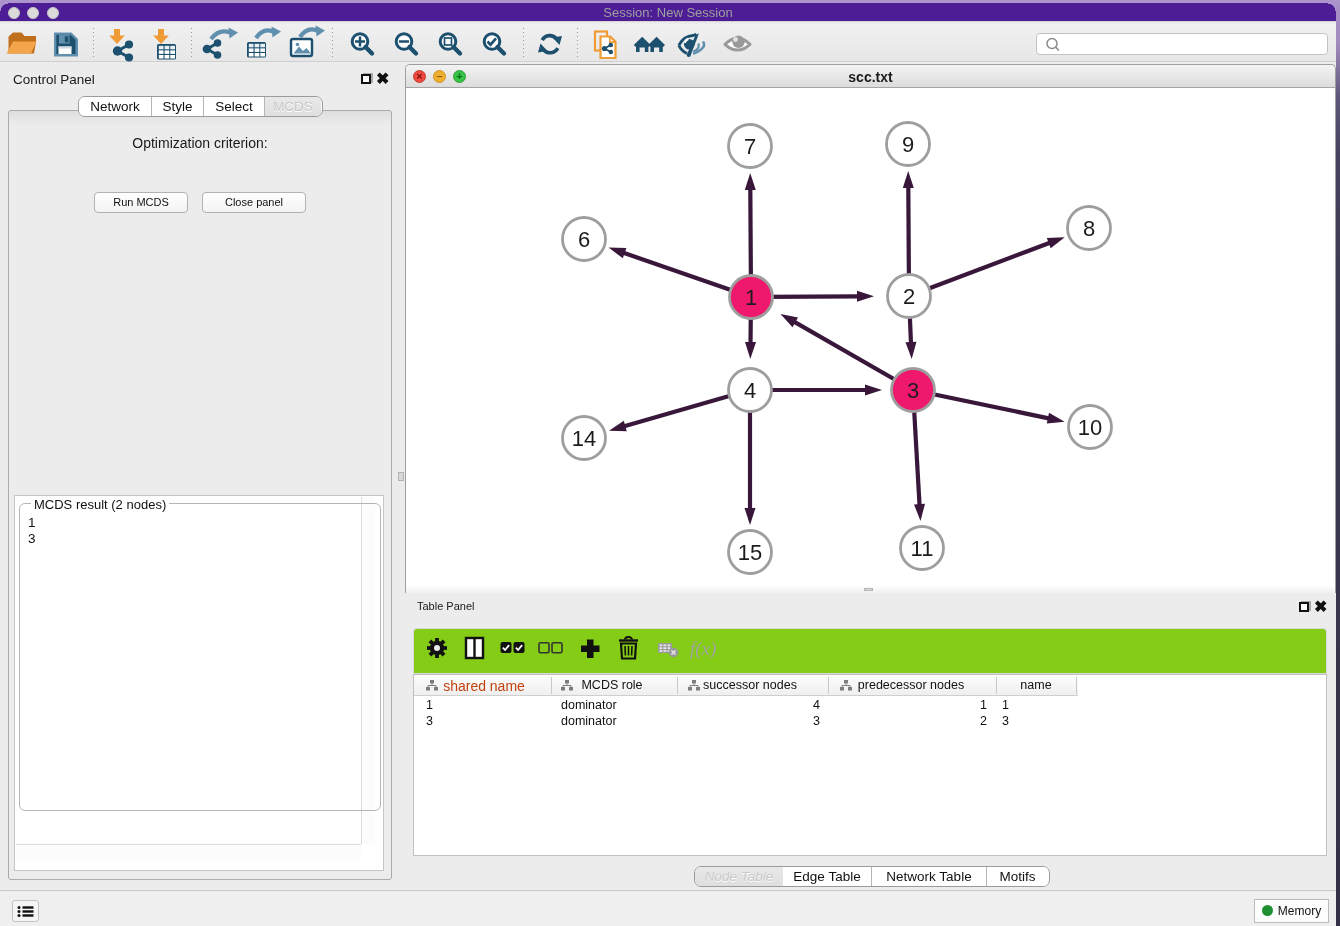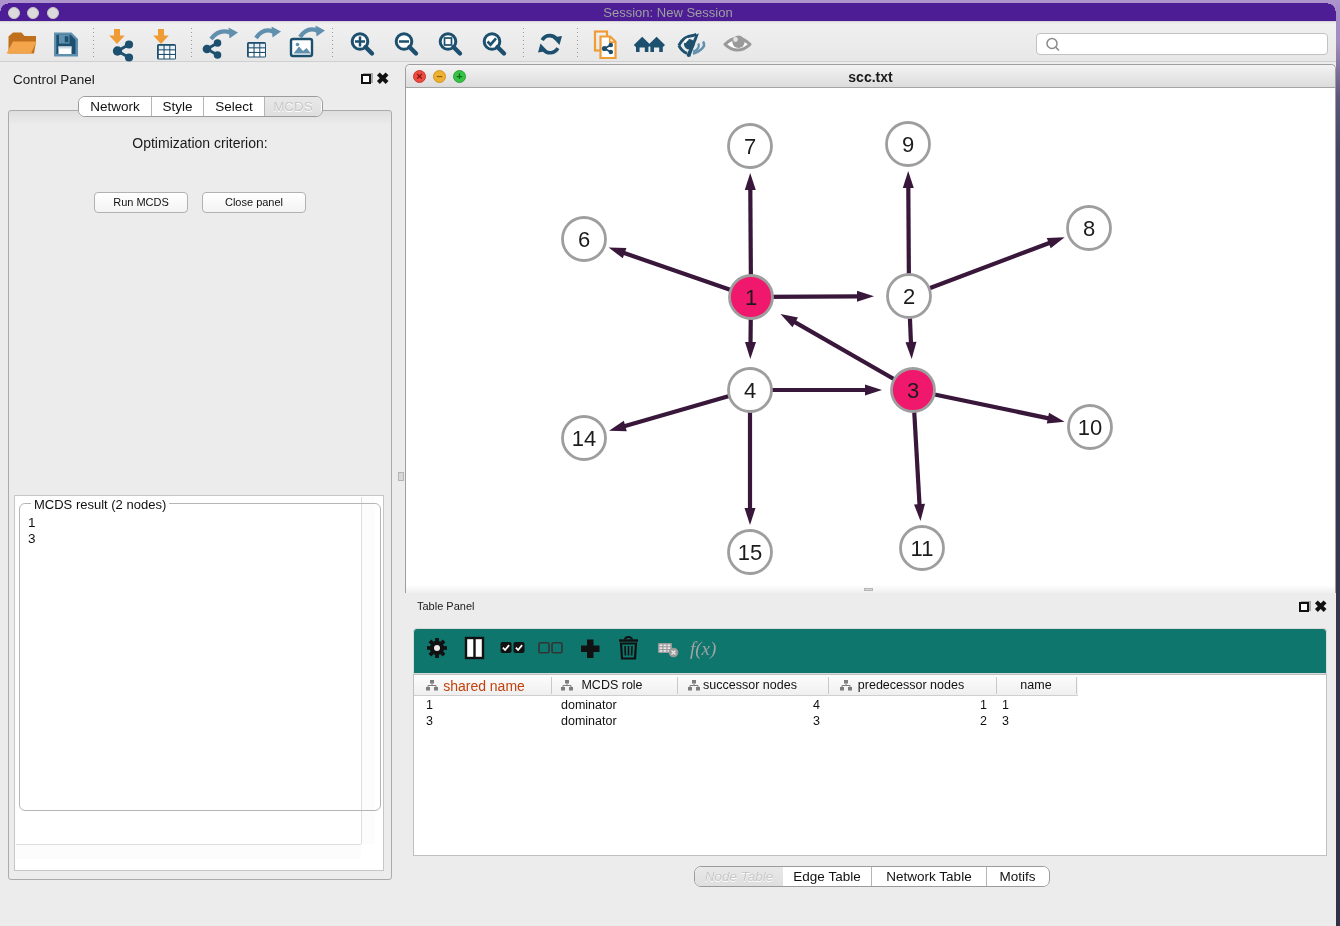--- a/index.html
+++ b/index.html
@@ -43,21 +43,21 @@
 #nw-title{width:100%;top:3.5px;text-align:center;font-size:14px;font-weight:bold;color:#1a1a1a;}
 .mac{width:13px;height:13px;box-sizing:border-box;border-radius:50%;top:5px;text-align:center;line-height:10px;font-size:11px;font-weight:bold;}
 #graph{left:0;top:23px;}
 
 #h-left{left:398px;top:472px;width:6px;height:9px;background:#d8d8d8;border:1px solid #b5b5b5;}
 #h-bot{left:864px;top:588px;width:9px;height:3px;background:#d8d8d8;border:1px solid #b5b5b5;}
 
 #tp-title{left:417px;top:599.5px;font-size:11px;color:#1a1a1a;}
 #tp-float{left:1299px;top:602px;width:10px;height:10px;border:2px solid #111;box-shadow:2px -1px 0 #aaa;background:#fff;}
 #tp-close{left:1314px;top:597px;font-size:16px;font-weight:bold;color:#111;}
-#tp-tool{left:413px;top:628px;width:914px;height:46px;background:#0f766e;border:1px solid #d9d9d9;border-radius:4px 4px 0 0;}
+#tp-tool{left:413px;top:628px;width:914px;height:46px;background:#84cc16;border:1px solid #d9d9d9;border-radius:4px 4px 0 0;}
 #tbl{left:413px;top:674px;width:914px;height:182px;background:#fff;border:1px solid #c0c0c0;}
 #tbl-head{left:0;top:0;width:664px;height:21px;background:linear-gradient(#fdfdfd,#efefef);border-bottom:1px solid #cfcfcf;}
 .cell{font-size:12.5px;color:#111;}
 
 #bot-tabs{left:694px;top:866px;width:356px;}
 #bot-tabs .tab{line-height:19px;}
 #statusbar{left:0;top:890px;width:1336px;height:36px;background:#efefef;border-top:1px solid #c9c9c9;}
 #sb-list{left:12px;top:9px;width:27px;height:22px;background:#f5f5f5;border:1px solid #c2c2c2;border-radius:3px;}
 #sb-mem{left:1254px;top:8px;width:75px;height:24px;background:#fdfdfd;border:1px solid #bbb;font-size:12px;color:#111;line-height:22px;text-align:center;}
 </style></head>
@@ -390,13 +390,28 @@
       <div class="abs cell" style="left:306px;top:39px;width:100px;text-align:right;">3</div>
       <div class="abs cell" style="left:473px;top:39px;width:100px;text-align:right;">2</div>
       <div class="abs cell" style="left:588px;top:39px;">3</div>
   </div>
   <div id="bot-tabs" class="abs tabgrp">
     <div class="tab sel" style="width:88px;font-style:italic;">Node Table</div>
     <div class="tab" style="width:89px;">Edge Table</div>
     <div class="tab" style="width:115px;">Network Table</div>
     <div class="tab" style="width:61px;border-right:none;">Motifs</div>
   </div>
+  <div id="statusbar" class="abs">
+    <div id="sb-list" class="abs">
+        <svg width="17" height="13" style="position:absolute;left:4px;top:4px;">
+          <g fill="#111">
+            <circle cx="2" cy="2.5" r="1.5"></circle>
+            <circle cx="2" cy="6.5" r="1.5"></circle>
+            <circle cx="2" cy="10.5" r="1.5"></circle>
+            <rect x="5.5" y="1.3" width="11" height="2.4"></rect>
+            <rect x="5.5" y="5.3" width="11" height="2.4"></rect>
+            <rect x="5.5" y="9.3" width="11" height="2.4"></rect>
+          </g>
+        </svg>
+      </div>
+    <div id="sb-mem" class="abs"><span style="display:inline-block;width:11px;height:11px;border-radius:50%;background:#1f9032;vertical-align:-1px;margin-right:5px;"></span>Memory</div>
+  </div>
 </div>
 
 </body></html>

